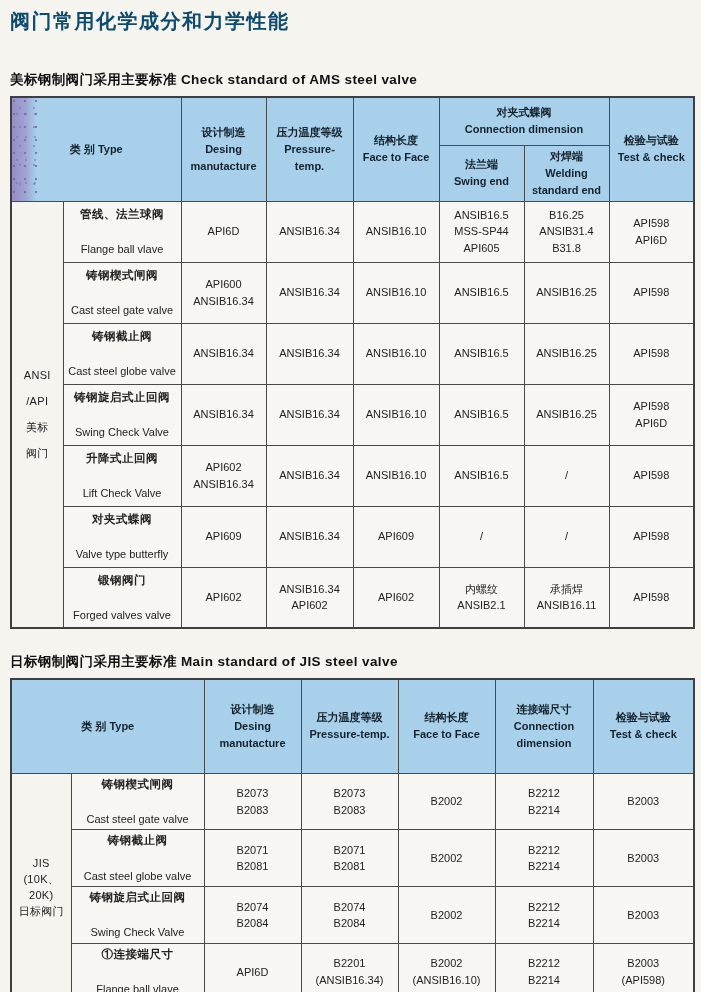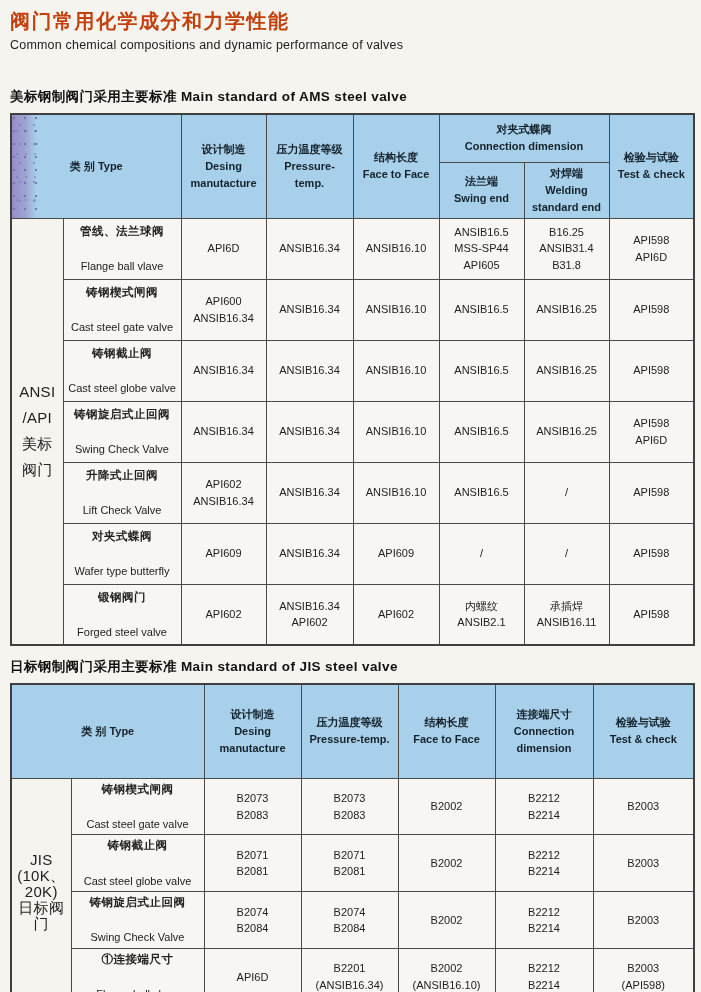--- a/index.html
+++ b/index.html
@@ -8,32 +8,32 @@
     width: 701px; height: 992px;
     background: #f6f4ef;
     font-family: "Liberation Sans", sans-serif;
     color: #1c1c1c;
   }
   .page { position: relative; width: 701px; height: 992px; overflow: hidden; }
 
   .title-zh {
     margin: 8px 0 0 10px;
     font-size: 20px; font-weight: bold; letter-spacing: 1.5px;
-    color: #c2410c;
+    color: #0c4a6e;
   }
   .title-en {
     margin: 3px 0 0 10px;
     font-size: 12.5px; color: #222; letter-spacing: 0.2px;
   }
   .section-heading {
     margin: 0 0 7px 10px;
     font-size: 13.5px; font-weight: bold; letter-spacing: 0.4px; color: #111;
   }
   #ams-heading { margin-top: 36px; }
-  #jis-heading { margin-top: 12px; }
+  #jis-heading { margin-top: 24px; }
 
   table {
     border-collapse: collapse; table-layout: fixed;
     margin-left: 10px; width: 683px;
     background: #f7f6f2;
     border: 2px solid #3f3f3f;
   }
   th, td {
     border: 1px solid #4a4a4a;
     text-align: center; vertical-align: middle;
@@ -60,38 +60,37 @@
   .speckle {
     position: absolute; left: 0; top: 0; bottom: 0; width: 30px;
     background-image:
       radial-gradient(circle at 2px 3px,  rgba(116,106,175,0.85) 1px, rgba(0,0,0,0) 1.6px),
       radial-gradient(circle at 8px 10px, rgba(130,120,190,0.65) 1px, rgba(0,0,0,0) 1.6px),
       radial-gradient(circle at 5px 16px, rgba(120,112,180,0.5)  1px, rgba(0,0,0,0) 1.6px),
       linear-gradient(90deg, #978dc5 0%, rgba(151,141,197,0.65) 45%, rgba(168,208,234,0) 82%);
     background-size: 11px 13px, 14px 19px, 9px 23px, 100% 100%;
   }
   .spine {
-    font-size: 15px;
+    font-size: 11px;
     line-height: 26px;
     letter-spacing: 0.3px;
     background: #f6f4ef;
   }
   .t2 .spine { line-height: 16px; }
   .type-zh { font-weight: bold; font-size: 11.5px; letter-spacing: 0.5px; }
   .type-en { font-size: 11px; margin-top: 18px; }
 </style>
 </head>
 <body>
 
 <div class="page">
 
   <div class="title-zh">阀门常用化学成分和力学性能</div>
-  <div class="title-en">Common chemical compositions and dynamic performance of valves</div>
-
-  <div class="section-heading" id="ams-heading">美标钢制阀门采用主要标准 Main standard of AMS steel valve</div>
+
+  <div class="section-heading" id="ams-heading">美标钢制阀门采用主要标准 Check standard of AMS steel valve</div>
 
   <table class="t1">
     <colgroup>
       <col style="width:52px">
         <col style="width:118px">
         <col style="width:85px">
         <col style="width:87px">
       <col style="width:86px">
         <col style="width:85px">
         <col style="width:85px">
@@ -172,30 +171,30 @@
         <td><div class="type-zh">升降式止回阀</div><div class="type-en">Lift Check Valve</div></td>
         <td>API602
 ANSIB16.34</td>
         <td>ANSIB16.34</td>
         <td>ANSIB16.10</td>
         <td>ANSIB16.5</td>
         <td>/</td>
         <td>API598</td>
       </tr>
       <tr>
-        <td><div class="type-zh">对夹式蝶阀</div><div class="type-en">Wafer type butterfly</div></td>
+        <td><div class="type-zh">对夹式蝶阀</div><div class="type-en">Valve type butterfly</div></td>
         <td>API609</td>
         <td>ANSIB16.34</td>
         <td>API609</td>
         <td>/</td>
         <td>/</td>
         <td>API598</td>
       </tr>
       <tr>
-        <td><div class="type-zh">锻钢阀门</div><div class="type-en">Forged steel valve</div></td>
+        <td><div class="type-zh">锻钢阀门</div><div class="type-en">Forged valves valve</div></td>
         <td>API602</td>
         <td>ANSIB16.34
 API602</td>
         <td>API602</td>
         <td>内螺纹
 ANSIB2.1</td>
         <td>承插焊
 ANSIB16.11</td>
         <td>API598</td>
       </tr>

